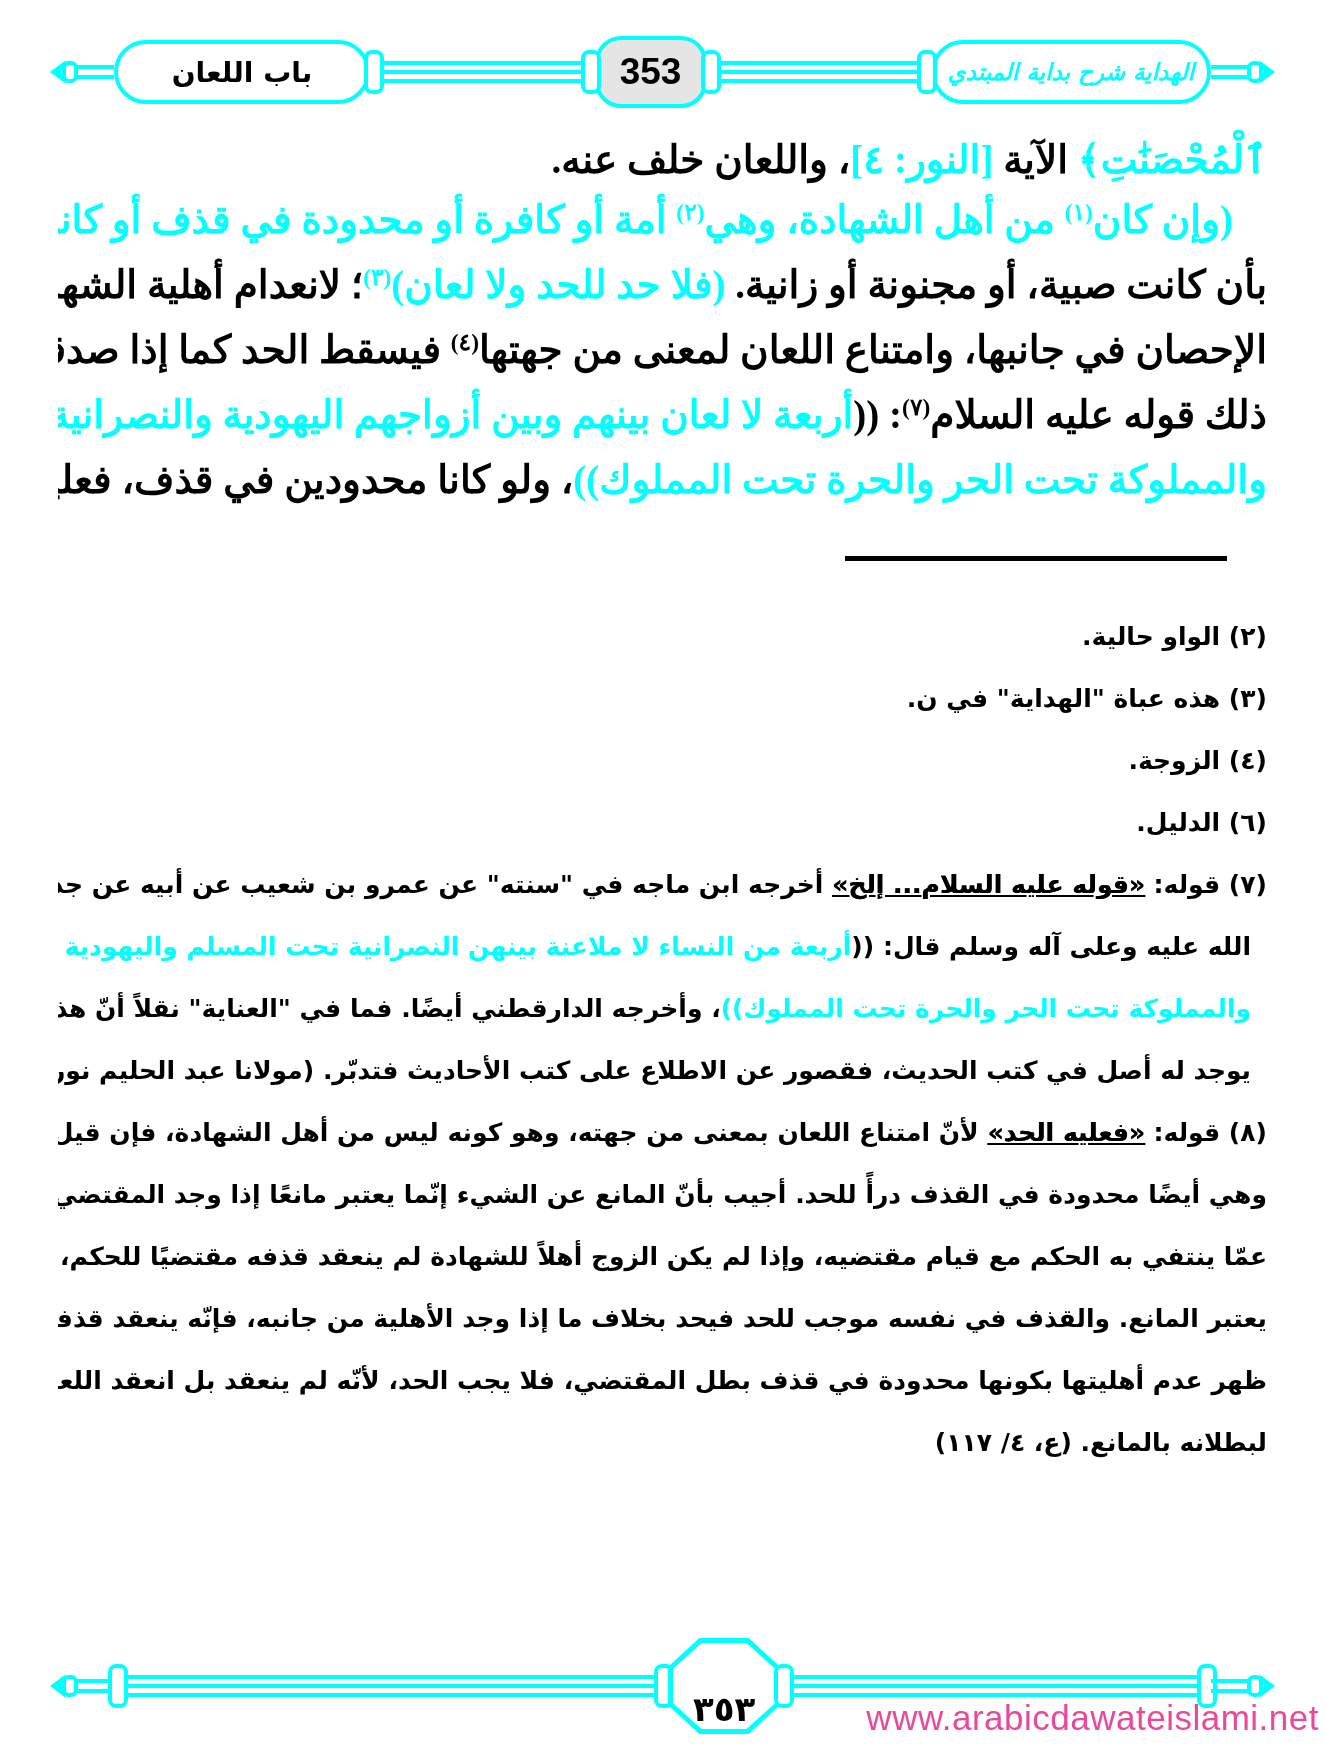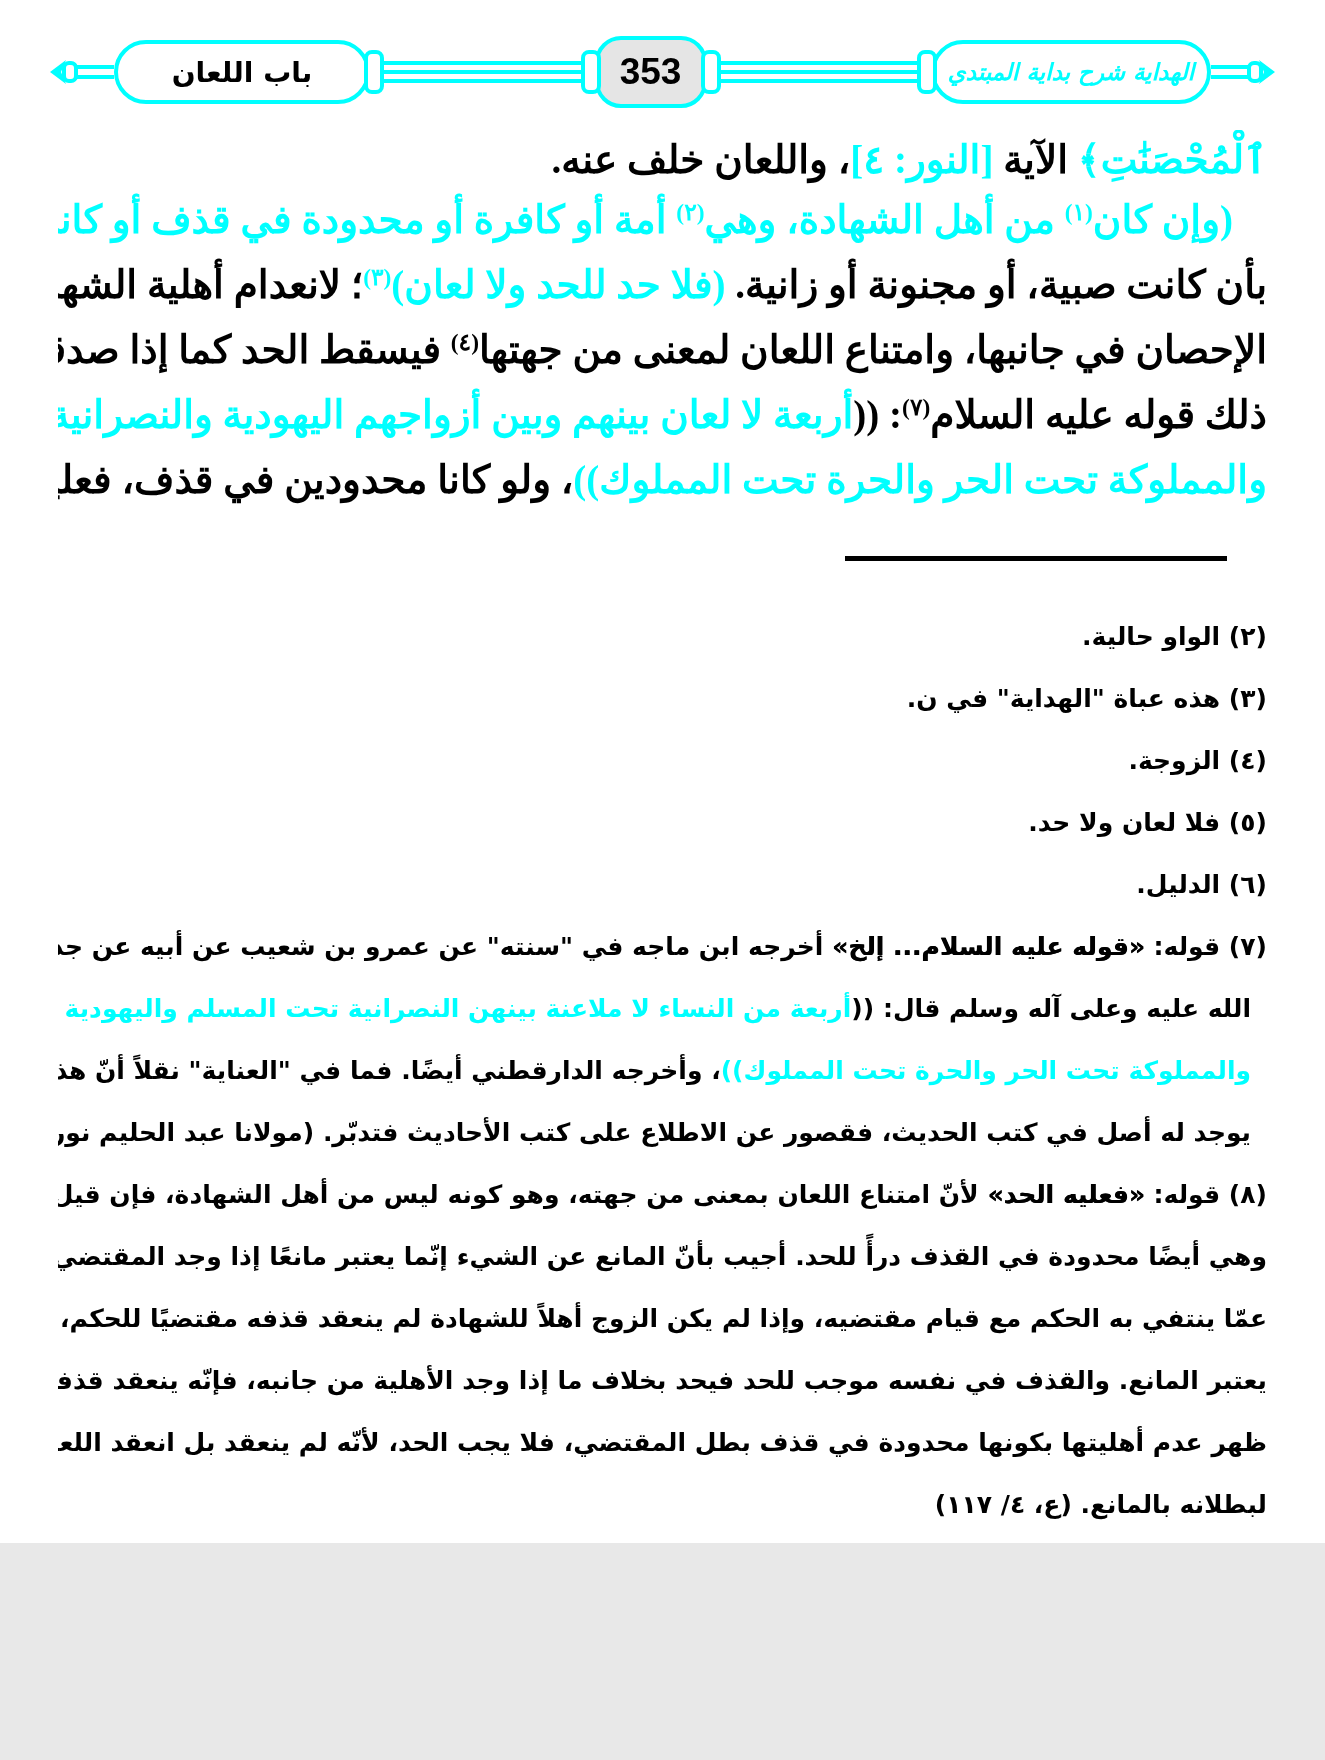--- a/index.html
+++ b/index.html
@@ -1,18 +1,18 @@
 <!DOCTYPE html>
 <html lang="ar"><head>
 <meta charset="utf-8">
 <style>
   html,body{margin:0;padding:0;background:#e8e8e8;}
   .page{
     position:relative;
-    width:1325px;height:1543px;
+    width:1325px;height:1760px;
     margin:0 auto;
     background:#ffffff;
     overflow:hidden;
     font-family:"DejaVu Sans", sans-serif;
     --accent:#00ffff;
     --ink:#000000;
   }
 
   
   .band{position:absolute;display:flex;align-items:center;}
@@ -74,21 +74,21 @@
   .tline{
     direction:rtl;font-weight:bold;color:var(--ink);
     white-space:nowrap;overflow:hidden;
   }
   .align-j{text-align:justify;text-align-last:justify;}
   .align-r{text-align:right;text-align-last:right;}
 
   .c-accent{color:var(--accent);}
   .c-ink{color:var(--ink);}
   .sup{font-size:0.60em;position:relative;top:-0.55em;}
-  .bseg{text-shadow:0.5px 0 0 currentColor;}
+  .bseg{text-shadow:0.5px 0 0 currentColor;text-decoration:underline;}
 
   
   .watermark{
     position:absolute;top:1698px;right:6px;
     font-family:"Liberation Sans","DejaVu Sans",sans-serif;
     font-size:35px;color:#ec4899;letter-spacing:0.5px;
   }
 </style>
 </head>
 <body>
@@ -129,21 +129,20 @@
       <div class="tline align-j" dir="rtl"><span class="c-ink">ذلك قوله عليه السلام</span><span class="c-ink sup">(٧)</span><span class="c-ink">: ((</span><span class="c-accent">أربعة لا لعان بينهم وبين أزواجهم اليهودية والنصرانية تحت المسلم</span></div>
       <div class="tline align-r" dir="rtl"><span class="c-accent">والمملوكة تحت الحر والحرة تحت المملوك))</span><span class="c-ink">، ولو كانا محدودين في قذف، فعليه الحد</span><span class="c-ink sup">(٨)</span></div>
     </div>
 
   <div class="fndivider"></div>
 
   <div class="fnblock" id="footnote-lines">
       <div class="tline align-r" dir="rtl"><span class="c-ink">(٢) الواو حالية.</span></div>
       <div class="tline align-r" dir="rtl"><span class="c-ink">(٣) هذه عباة "الهداية" في ن.</span></div>
       <div class="tline align-r" dir="rtl"><span class="c-ink">(٤) الزوجة.</span></div>
-      <div class="tline align-r" dir="rtl"><span class="c-ink">(٥) فلا لعان ولا حد.</span></div>
       <div class="tline align-r" dir="rtl"><span class="c-ink">(٦) الدليل.</span></div>
       <div class="tline align-j" dir="rtl"><span class="c-ink">(٧) قوله: </span><span class="c-ink bseg">«قوله عليه السلام... إلخ»</span><span class="c-ink"> أخرجه ابن ماجه في "سنته" عن عمرو بن شعيب عن أبيه عن جده أن رسول الله صلى</span></div>
       <div class="tline align-j" dir="rtl" style="padding-right: 16px;"><span class="c-ink">الله عليه وعلى آله وسلم قال: ((</span><span class="c-accent">أربعة من النساء لا ملاعنة بينهن النصرانية تحت المسلم واليهودية تحت المسلم</span></div>
       <div class="tline align-j" dir="rtl" style="padding-right: 16px;"><span class="c-accent">والمملوكة تحت الحر والحرة تحت المملوك))</span><span class="c-ink">، وأخرجه الدارقطني أيضًا. فما في "العناية" نقلاً أنّ هذا الحديث لم</span></div>
       <div class="tline align-r" dir="rtl" style="padding-right: 16px;"><span class="c-ink">يوجد له أصل في كتب الحديث، فقصور عن الاطلاع على كتب الأحاديث فتدبّر. (مولانا عبد الحليم نور الله مرقده)</span></div>
       <div class="tline align-j" dir="rtl"><span class="c-ink">(٨) قوله: </span><span class="c-ink bseg">«فعليه الحد»</span><span class="c-ink"> لأنّ امتناع اللعان بمعنى من جهته، وهو كونه ليس من أهل الشهادة، فإن قيل: هلّا اعتبر جانبها،</span></div>
       <div class="tline align-j" dir="rtl"><span class="c-ink">وهي أيضًا محدودة في القذف درأً للحد. أجيب بأنّ المانع عن الشيء إنّما يعتبر مانعًا إذا وجد المقتضي؛ لأنّه عبارة</span></div>
       <div class="tline align-j" dir="rtl"><span class="c-ink">عمّا ينتفي به الحكم مع قيام مقتضيه، وإذا لم يكن الزوج أهلاً للشهادة لم ينعقد قذفه مقتضيًا للحكم، وهو اللعان، فلا</span></div>
       <div class="tline align-j" dir="rtl"><span class="c-ink">يعتبر المانع. والقذف في نفسه موجب للحد فيحد بخلاف ما إذا وجد الأهلية من جانبه، فإنّه ينعقد قذفه مقتضيًا له، فإذا</span></div>
       <div class="tline align-j" dir="rtl"><span class="c-ink">ظهر عدم أهليتها بكونها محدودة في قذف بطل المقتضي، فلا يجب الحد، لأنّه لم ينعقد بل انعقد اللعان، ولا لعان</span></div>

